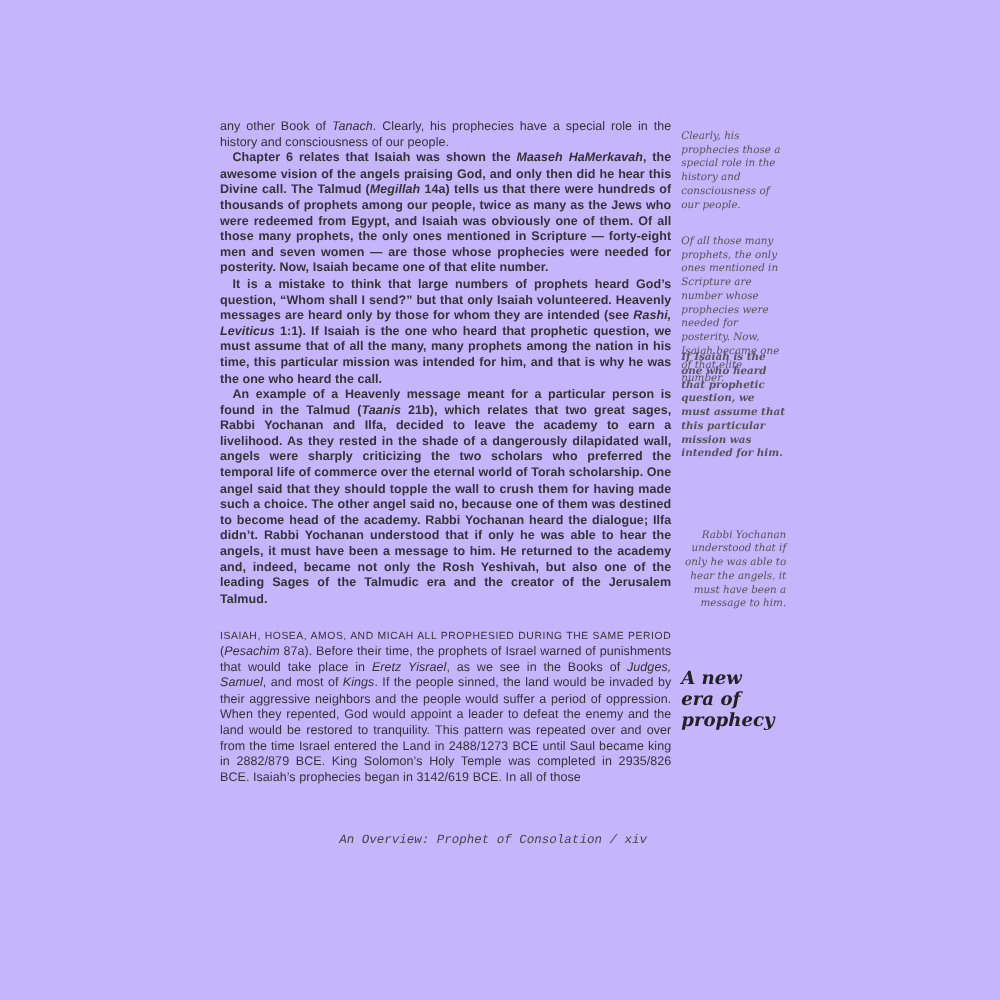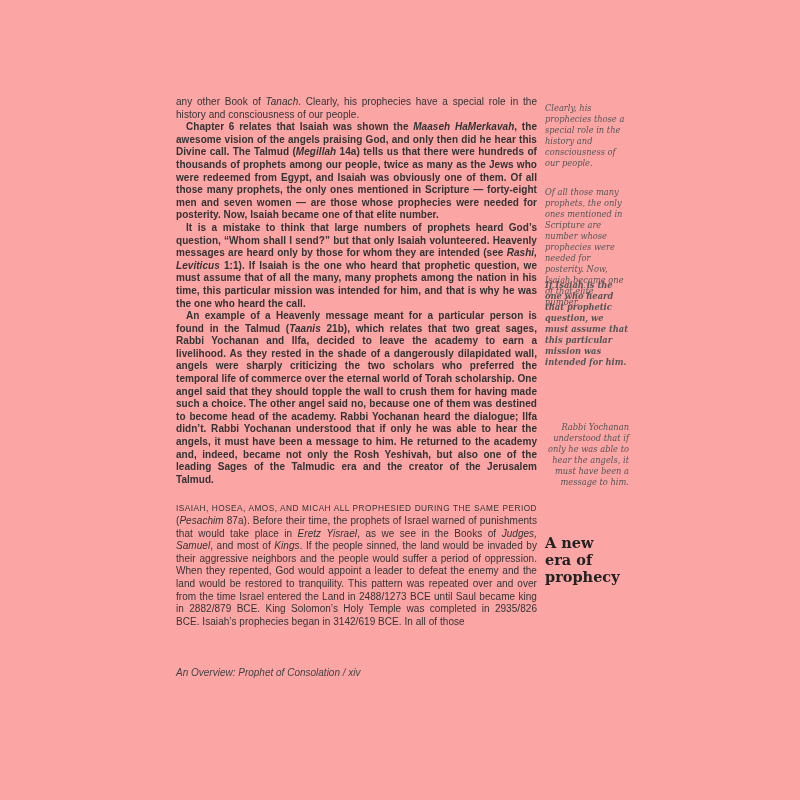--- a/index.html
+++ b/index.html
@@ -1,18 +1,18 @@
 <!DOCTYPE html>
 <html><head>
 <meta charset="utf-8">
 <style>
   html, body { margin:0; padding:0; background:#ffffff; }
   .page {
     position:relative; width:800px; height:800px;
-    background:#fca5a5; box-sizing:border-box;
+    background:#c4b5fd; box-sizing:border-box;
     outline:1px solid #ededed;
     font-family:"Liberation Sans", sans-serif;
     overflow:hidden;
   }
   .main-col { position:absolute; left:176px; top:96px; width:361px; }
   p.body-para {
     margin:0; font-size:10px; line-height:12.6px;
     text-align:justify; color:#333333; letter-spacing:0.05px;
   }
   p.body-para.indent { text-indent:10px;font-weight:bold; }
@@ -20,27 +20,27 @@
   .run-i { font-style:italic; }
   .run-sc { font-size:8.3px; letter-spacing:0.45px; }
   .margin-col { position:absolute; left:545px; top:0; width:86px; }
   .margin-note {
     position:absolute; left:0; width:84px;
     font-family:"DejaVu Serif", serif; font-style:italic;
     font-size:8.3px; line-height:11px; color:#555555;
   }
   .section-heading {
     position:absolute; left:0; width:72px;
-    font-family:"DejaVu Serif", serif; font-weight:bold;
+    font-family:"DejaVu Serif", serif; font-style:italic; font-weight:bold;
     font-size:14.5px; line-height:17px; color:#222222;
   }
   .footer {
     position:absolute; left:176px; top:667px; width:437px;
-    text-align:left; font-style:italic; font-size:10px; color:#444444;
-    font-family:Liberation Sans, sans-serif;
+    text-align:center; font-style:italic; font-size:10px; color:#444444;
+    font-family:Liberation Mono, monospace;
   }
 </style>
 </head>
 <body>
 
 <div class="page">
   <div class="main-col">
       <p class="body-para"><span>any other Book of </span><span class="run-i">Tanach</span><span>. Clearly, his prophecies have a special role in the history and consciousness of our people.</span></p>
       <p class="body-para indent"><span>Chapter 6 relates that Isaiah was shown the </span><span class="run-i">Maaseh HaMerkavah</span><span>, the awesome vision of the angels praising God, and only then did he hear this Divine call. The Talmud (</span><span class="run-i">Megillah</span><span> 14a) tells us that there were hundreds of thousands of prophets among our people, twice as many as the Jews who were redeemed from Egypt, and Isaiah was obviously one of them. Of all those many prophets, the only ones mentioned in Scripture — forty-eight men and seven women — are those whose prophecies were needed for posterity. Now, Isaiah became one of that elite number.</span></p>
       <p class="body-para indent"><span>It is a mistake to think that large numbers of prophets heard God’s question, “Whom shall I send?” but that only Isaiah volunteered. Heavenly messages are heard only by those for whom they are intended (see </span><span class="run-i">Rashi, Leviticus</span><span> 1:1). If Isaiah is the one who heard that prophetic question, we must assume that of all the many, many prophets among the nation in his time, this particular mission was intended for him, and that is why he was the one who heard the call.</span></p>

